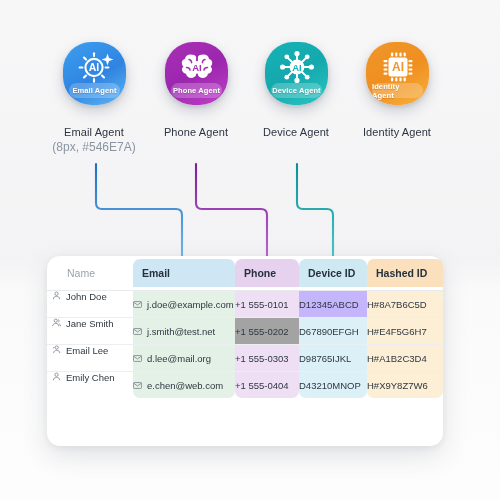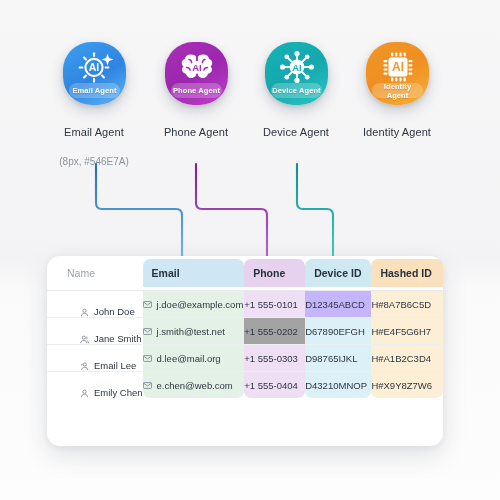--- a/index.html
+++ b/index.html
@@ -15,21 +15,20 @@
       linear-gradient(180deg, #f7f7f8 0%, #f3f3f5 52%, #fafafa 58%, #fdfdfd 100%);
   }
 
   
   .tile {
     position: absolute;
     width: 63px; height: 63px;
     border-radius: 28px;
     box-shadow: 0 6px 14px rgba(40,50,70,.20), 0 2px 4px rgba(40,50,70,.12);
     overflow: hidden;
-    text-align: center;
   }
   .tile .glyph {
     position:absolute; left:0; right:0; top:4px;
     height:42px; display:flex; align-items:center; justify-content:center;
   }
   .tile .chip {
     position: absolute;
     left: 6px; right: 6px; bottom: 7px;
     height: 15px;
     border-radius: 8px;
@@ -46,21 +45,21 @@
   .t-device   { left: 265px; top: 42px; background: linear-gradient(150deg,#16b3b6 0%,#14a8ad 50%,#2cc5c2 100%); }
   .t-identity { left: 366px; top: 42px; background: linear-gradient(150deg,#f0962a 0%,#ef8f20 50%,#f7b03c 100%); }
 
   
   .cap {
     position: absolute;
     text-align: center;
     width: 130px;
   }
   .cap .title { font-size: 11px; color: #2b3440; letter-spacing: .1px; }
-  .cap .sub   { font-size: 10px; color: #8b95a1; margin-top: 18px; }
+  .cap .sub   { font-size: 12px; color: #8b95a1; margin-top: 2px; }
   .c-email    { left: 29px;  top: 126px; }
   .c-phone    { left: 131px; top: 126px; }
   .c-device   { left: 231px; top: 126px; }
   .c-identity { left: 332px; top: 126px; }
 
   
   #wires { position: absolute; left: 0; top: 0; width: 500px; height: 500px; pointer-events: none; }
 
   
   .card {
@@ -96,21 +95,21 @@
   }
   .drow td {
     height: 26px;
     font-size: 9.5px;
     color: #2e3741;
     vertical-align: middle;
     border-top: 1px solid #eceef1;
   }
   .drow:first-of-type td { border-top: 1px solid #e7e9ec; }
   .dcell { display: flex; align-items: center; height: 26px; gap: 5px; }
-  .name-c { padding-left: 33px; display:flex; align-items:flex-end; gap:5px; height:26px; }
+  .name-c { padding-left: 5px; display:flex; align-items:flex-start; gap:5px; height:26px; }
   .drow:last-child td .dcell { border-radius: 0 0 7px 7px; }
 
   .ico { flex: 0 0 auto; display: inline-flex; }
   .txt { white-space: nowrap; }
 </style>
 </head>
 <body>
 
 <div id="stage">
 

